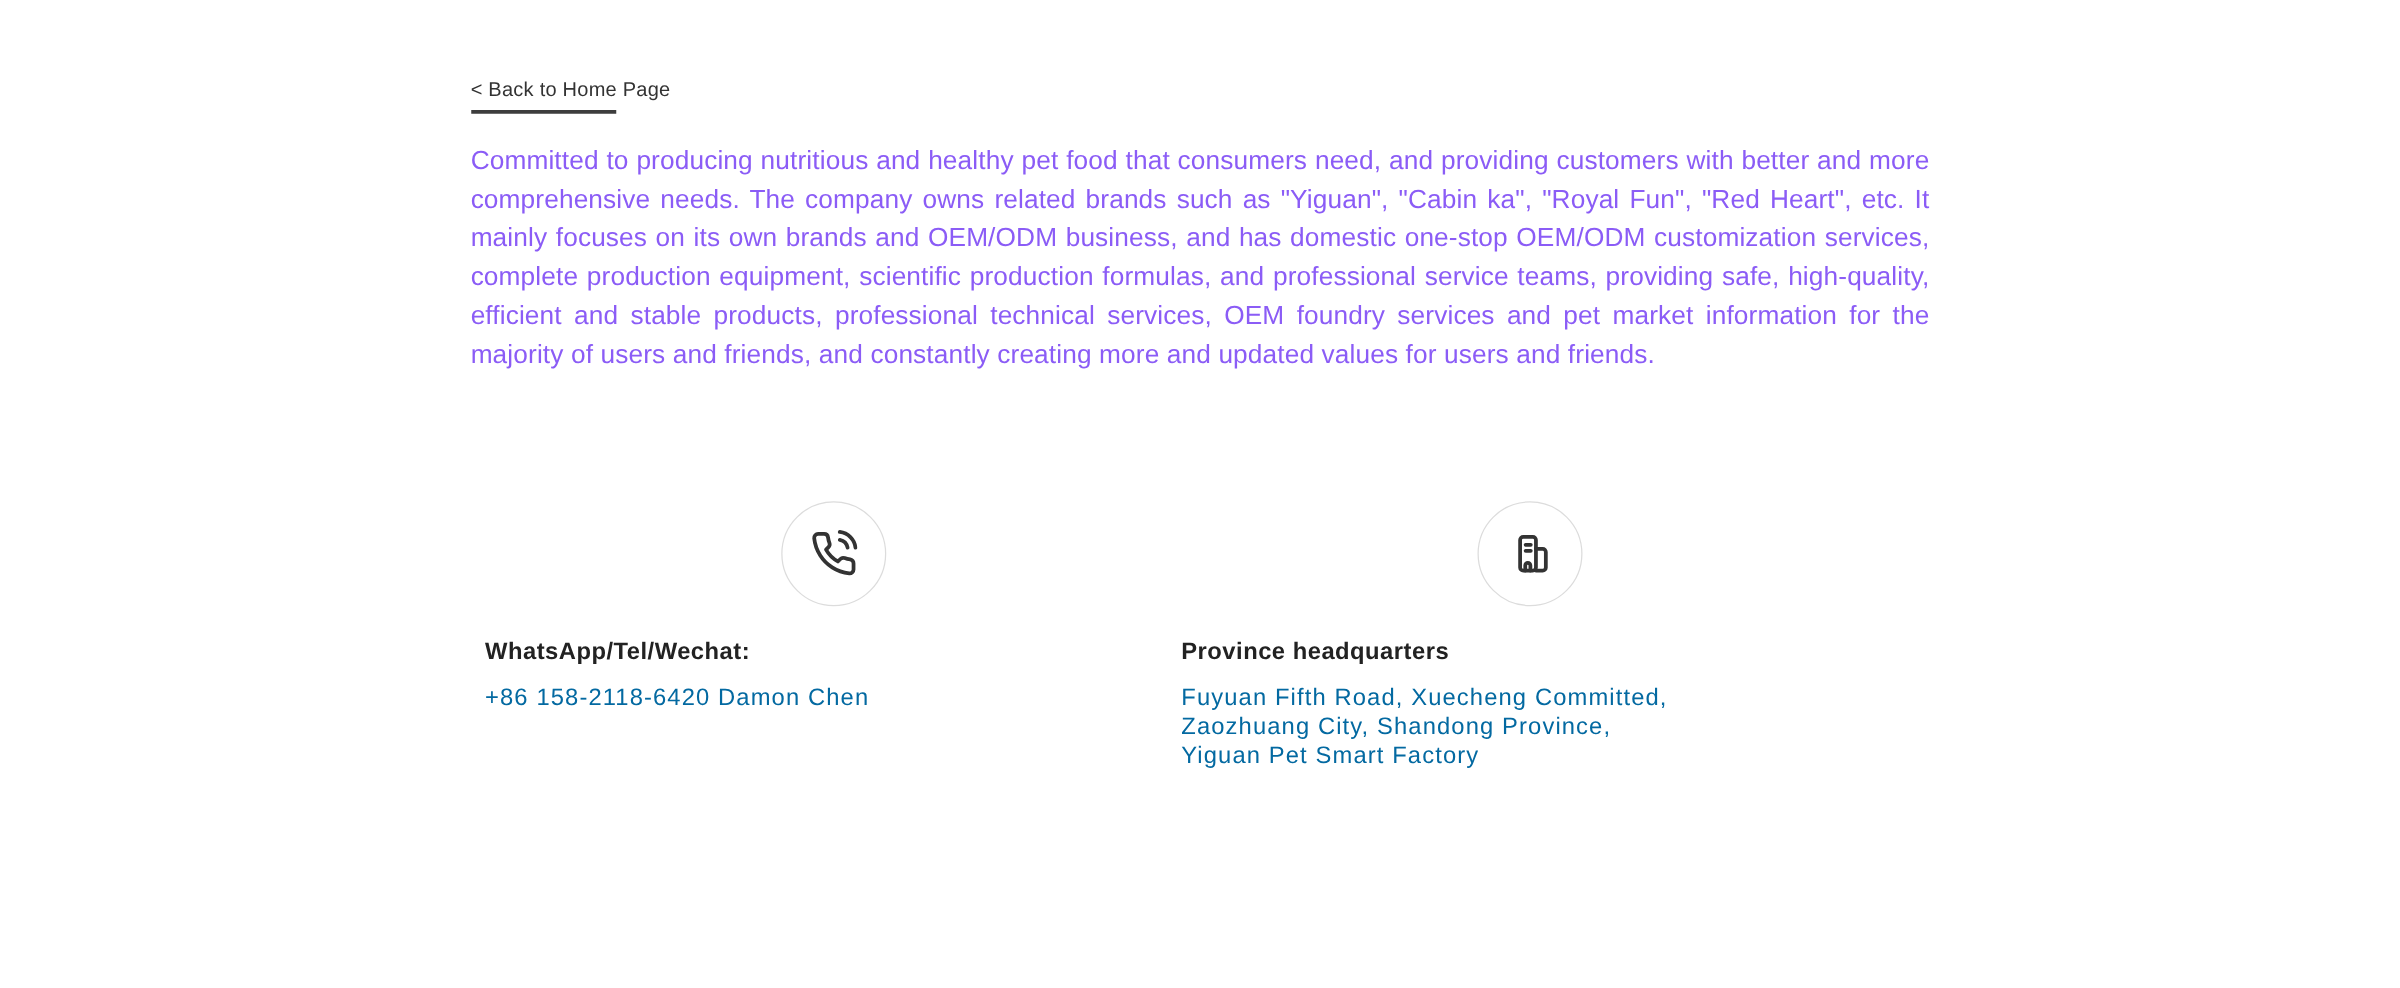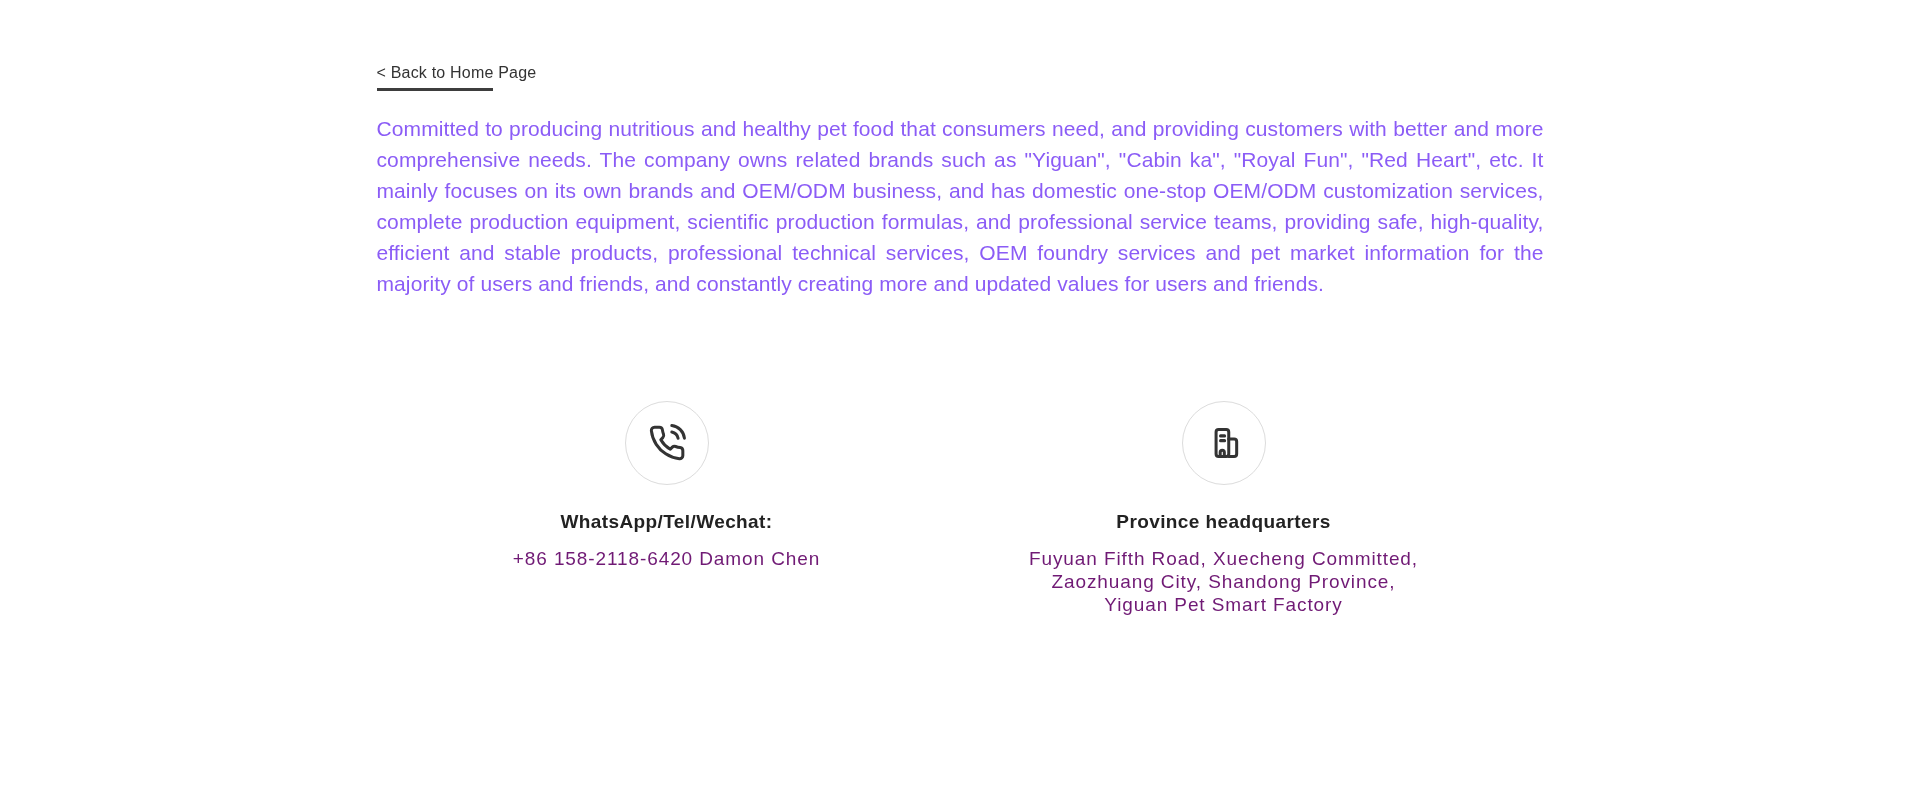--- a/index.html
+++ b/index.html
@@ -50,21 +50,20 @@
     letter-spacing: 0.1px;
   }
   .contacts {
     margin-left: 388px;
     margin-top: 102px;
     width: 1114px;
     display: flex;
   }
   .contact-card {
     flex: 1 1 0;
-    text-align: center;
   }
   .icon-circle {
     width: 84px; height: 84px;
     border: 1px solid #dcdcdc;
     border-radius: 50%;
     margin: 0 auto;
     display: flex;
     align-items: center;
     justify-content: center;
     background: #ffffff;
@@ -81,21 +80,21 @@
     margin-top: 26px;
     font-size: 19px;
     font-weight: bold;
     color: #222222;
     letter-spacing: 0.4px;
   }
   .contact-value {
     margin-top: 14px;
     font-size: 19px;
     line-height: 23px;
-    color: #701a75;
+    color: #0369a1;
     letter-spacing: 0.9px;
     white-space: pre-line;
   }
 </style>
 </head>
 <body>
 
 <div class="page">
   <div class="content">
 

